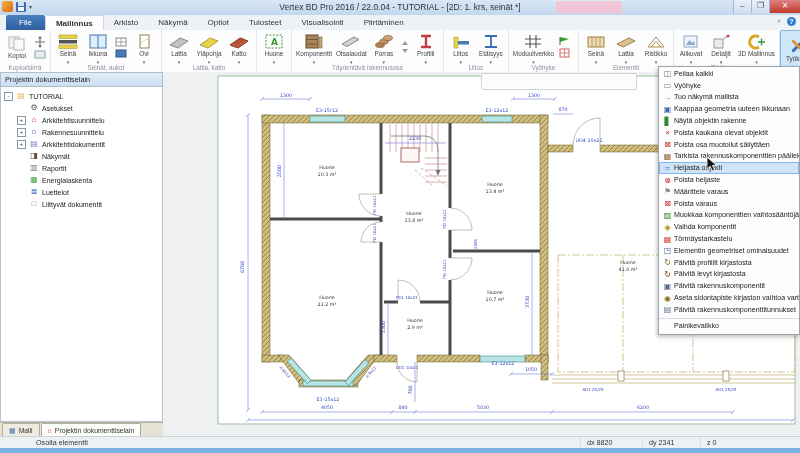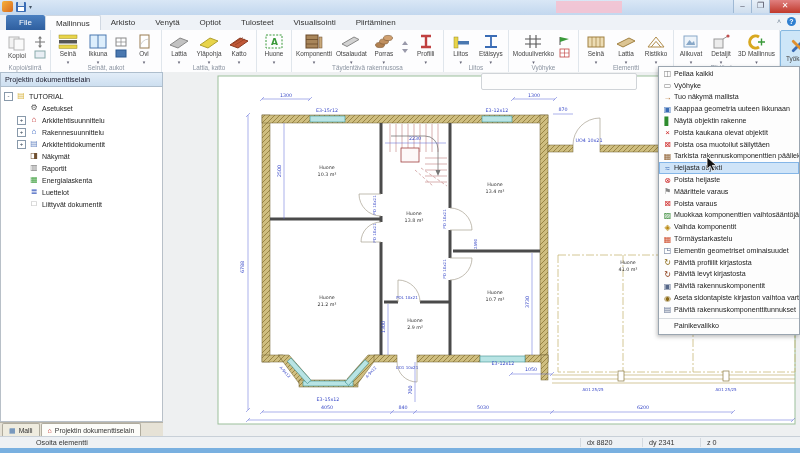--- a/index.html
+++ b/index.html
@@ -20,21 +20,21 @@
   .winbtns{position:absolute;right:0;top:0;display:flex;height:13px;}
   .winbtn{width:17px;height:13px;font-size:8px;color:#445;text-align:center;line-height:12px;
     background:linear-gradient(#e8f0f8,#cfdeee);border-left:1px solid #9fb9d4;}
   .winbtn.close{width:30px;background:linear-gradient(#e08080,#c0392b);color:#fff;}
   
   .tabsrow{position:absolute;left:0;top:15px;width:800px;height:15px;background:#eef2f7;
     border-bottom:1px solid #d4dce6;}
   .tabs{display:flex;height:15px;align-items:flex-start;padding-left:6px;}
   .tab{font-size:8px;color:#333;padding:2px 10px 2px 10px;height:11px;line-height:11px;}
   .tab.file{background:linear-gradient(#4a7fc0,#2f5f9f);color:#fff;border-radius:2px 2px 0 0;padding:2px 13px;}
-  .tab.active{background:#fdfdfe;border:1px solid #d0d8e2;border-bottom:none;border-radius:2px 2px 0 0;}
+  .tab.active{background:#fdfdfe;border:1px solid #d0d8e2;border-bottom:none;border-radius:2px 2px 0 0;font-weight:bold;}
   .tabsrow-right{position:absolute;right:4px;top:2px;display:flex;gap:6px;align-items:center;}
   .caret-up{font-size:7px;color:#789;}
   .helpdot{width:9px;height:9px;border-radius:50%;background:#2f7fd0;color:#fff;font-size:7px;
     text-align:center;line-height:9px;font-weight:bold;}
   
   .ribbon{position:absolute;left:0;top:30px;width:800px;height:42px;background:#fdfdfe;
     border-bottom:1px solid #c8d0da;display:flex;}
   .rgroup{display:flex;flex-direction:column;border-right:1px solid #e0e6ec;padding:1px 2px 0 2px;}
   .rbtns{display:flex;flex:1;align-items:center;}
   .rglabel{font-size:6.3px;color:#8a93a0;text-align:center;height:9px;line-height:9px;white-space:nowrap;}
@@ -90,35 +90,36 @@
 </style>
 </head>
 <body>
 
 <div class="titlebar">
   <div class="qat">
     <div class="logo"></div>
     <div class="saveicon"></div>
     <span class="dd2">▾</span>
   </div>
+  <div class="titletext">Vertex BD Pro 2016 / 22.0.04 - TUTORIAL - [2D: 1. krs, seinät *]</div>
   <div class="pinkbox"></div>
   <div class="winbtns">
     <div class="winbtn">–</div>
     <div class="winbtn">❐</div>
     <div class="winbtn close">✕</div>
   </div>
 </div>
 
 <div class="tabsrow">
   <div class="tabs">
 
   <div class="tab file"><span>File</span></div>
       <div class="tab active"><span>Mallinnus</span></div>
       <div class="tab"><span>Arkisto</span></div>
-      <div class="tab"><span>Venytä</span></div>
+      <div class="tab"><span>Näkymä</span></div>
       <div class="tab"><span>Optiot</span></div>
       <div class="tab"><span>Tulosteet</span></div>
       <div class="tab"><span>Visualisointi</span></div>
       <div class="tab"><span>Piirtäminen</span></div>
     </div>
   <div class="tabsrow-right">
     <span class="caret-up">˄</span>
     <span class="helpdot">?</span>
   </div>
 </div>

